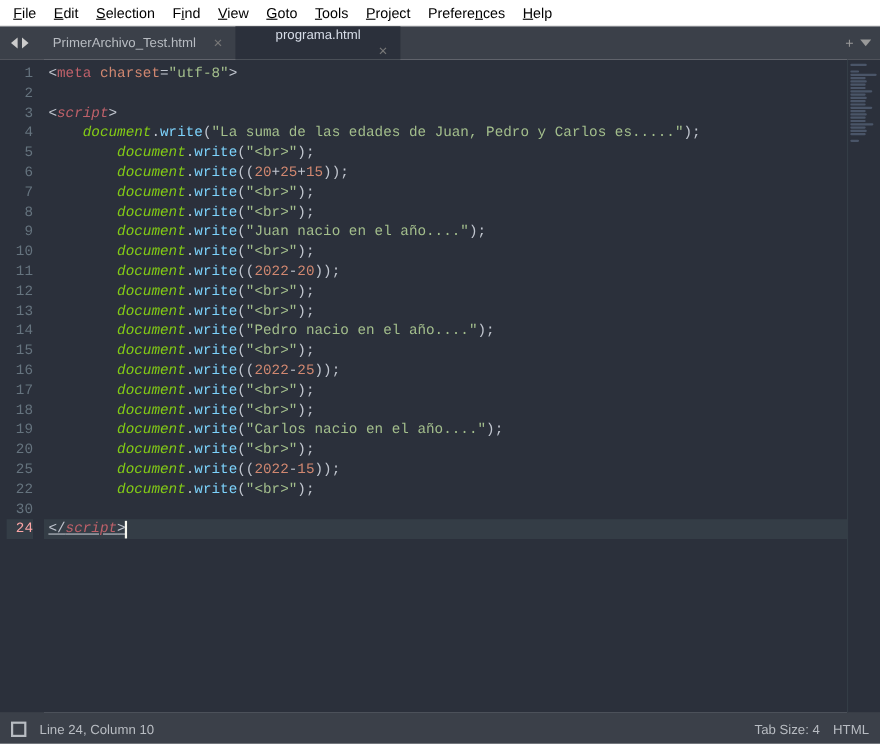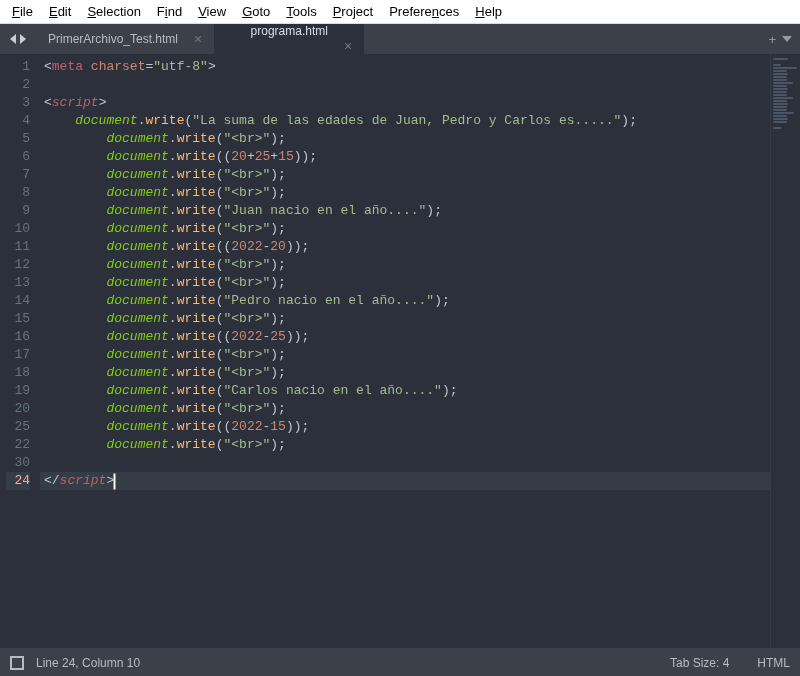--- a/index.html
+++ b/index.html
@@ -102,21 +102,21 @@
 .gutter .ln.cur { background: #343d46; color: #fca5a5; }
 .code {
   flex: 1;
   padding: 4px 0;
   line-height: 18px;
   color: #c0c5ce;
   white-space: pre;
   position: relative;
 }
 .code .line { height: 18px; padding-left: 4px; }
-.code .line.cur { background: #343d46; }
+.code .line.cur { background: #343d46; text-decoration: underline; }
 .cursor {
   display: inline-block;
   width: 1px;
   height: 15px;
   background: #f8f8f0;
   vertical-align: text-top;
   position: relative;
   top: 1px;
   box-shadow: 0 0 0 0.5px #f8f8f0;
 }
@@ -134,42 +134,42 @@
   border-radius: 1px;
 }
 
 .p  { color: #c0c5ce; }  
 .t  { color: #bf616a; }  
 .a  { color: #d08770; }  
 .o  { color: #c0c5ce; }  
 .s  { color: #a3be8c; }  
 .k  { color: #bf616a; font-style: italic; } 
 .v  { color: #84cc16; font-style: italic; } 
-.m  { color: #fdba74; }  
+.m  { color: #7dd3fc; }  
 .n  { color: #d08770; }  
 .br { color: #c0c5ce; }  
 
 .statusbar {
   background: #3b4049;
   height: 30px;
   display: flex;
   align-items: center;
   color: #b8bcc2;
   font-size: 12px;
   padding: 0 10px;
   gap: 12px;
 }
 .statusbar .icon-sq {
   width: 14px; height: 14px;
   border: 2px solid #b8bcc2;
 }
 .statusbar .right {
   margin-left: auto;
   display: flex;
-  gap: 28px;
+  gap: 12px;
 }
 </style>
 </head>
 <body>
 
 <div class="menubar">
   <span><u>F</u>ile</span>
   <span><u>E</u>dit</span>
   <span><u>S</u>election</span>
   <span>F<u>i</u>nd</span>

